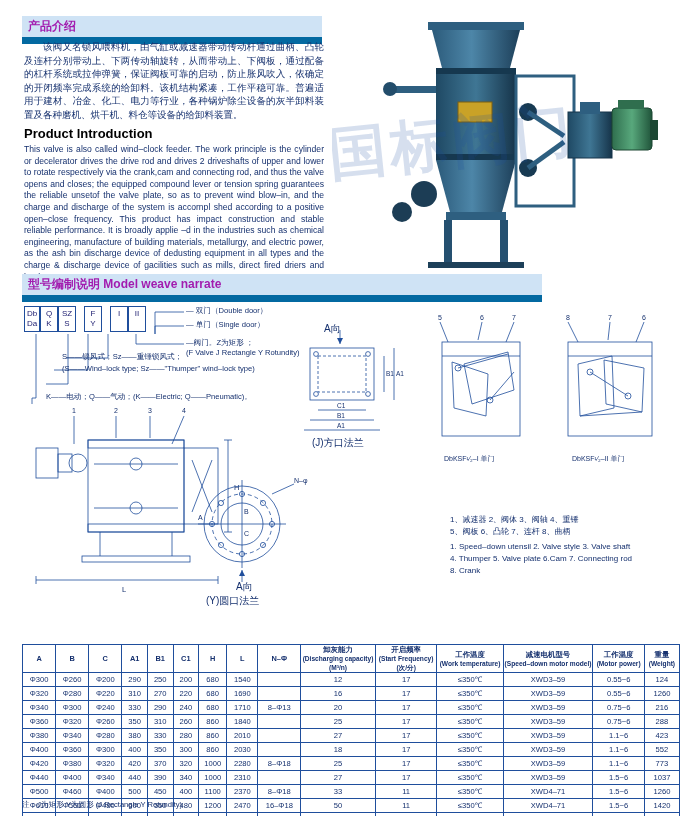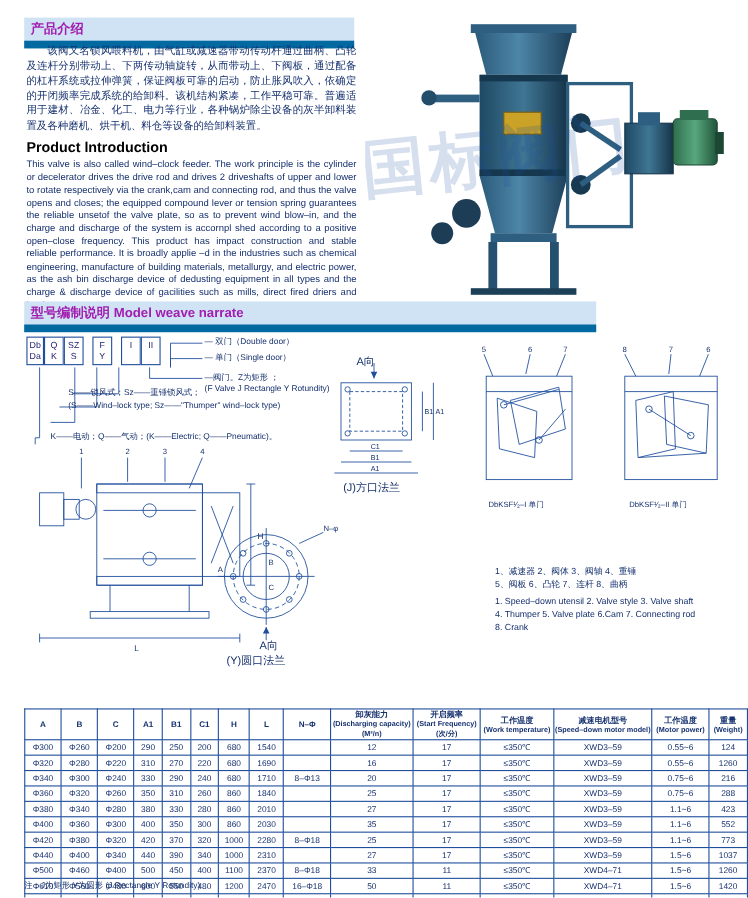--- a/index.html
+++ b/index.html
@@ -502,21 +502,21 @@
         <tr>
           <td>Φ400</td>
           <td>Φ360</td>
           <td>Φ300</td>
           <td>400</td>
           <td>350</td>
           <td>300</td>
           <td>860</td>
           <td>2030</td>
           <td></td>
-          <td>35</td>
+          <td>18</td>
           <td>17</td>
           <td>≤350℃</td>
           <td>XWD3–59</td>
           <td>1.1~6</td>
           <td>552</td>
         </tr>
         <tr>
           <td>Φ420</td>
           <td>Φ380</td>
           <td>Φ320</td>

